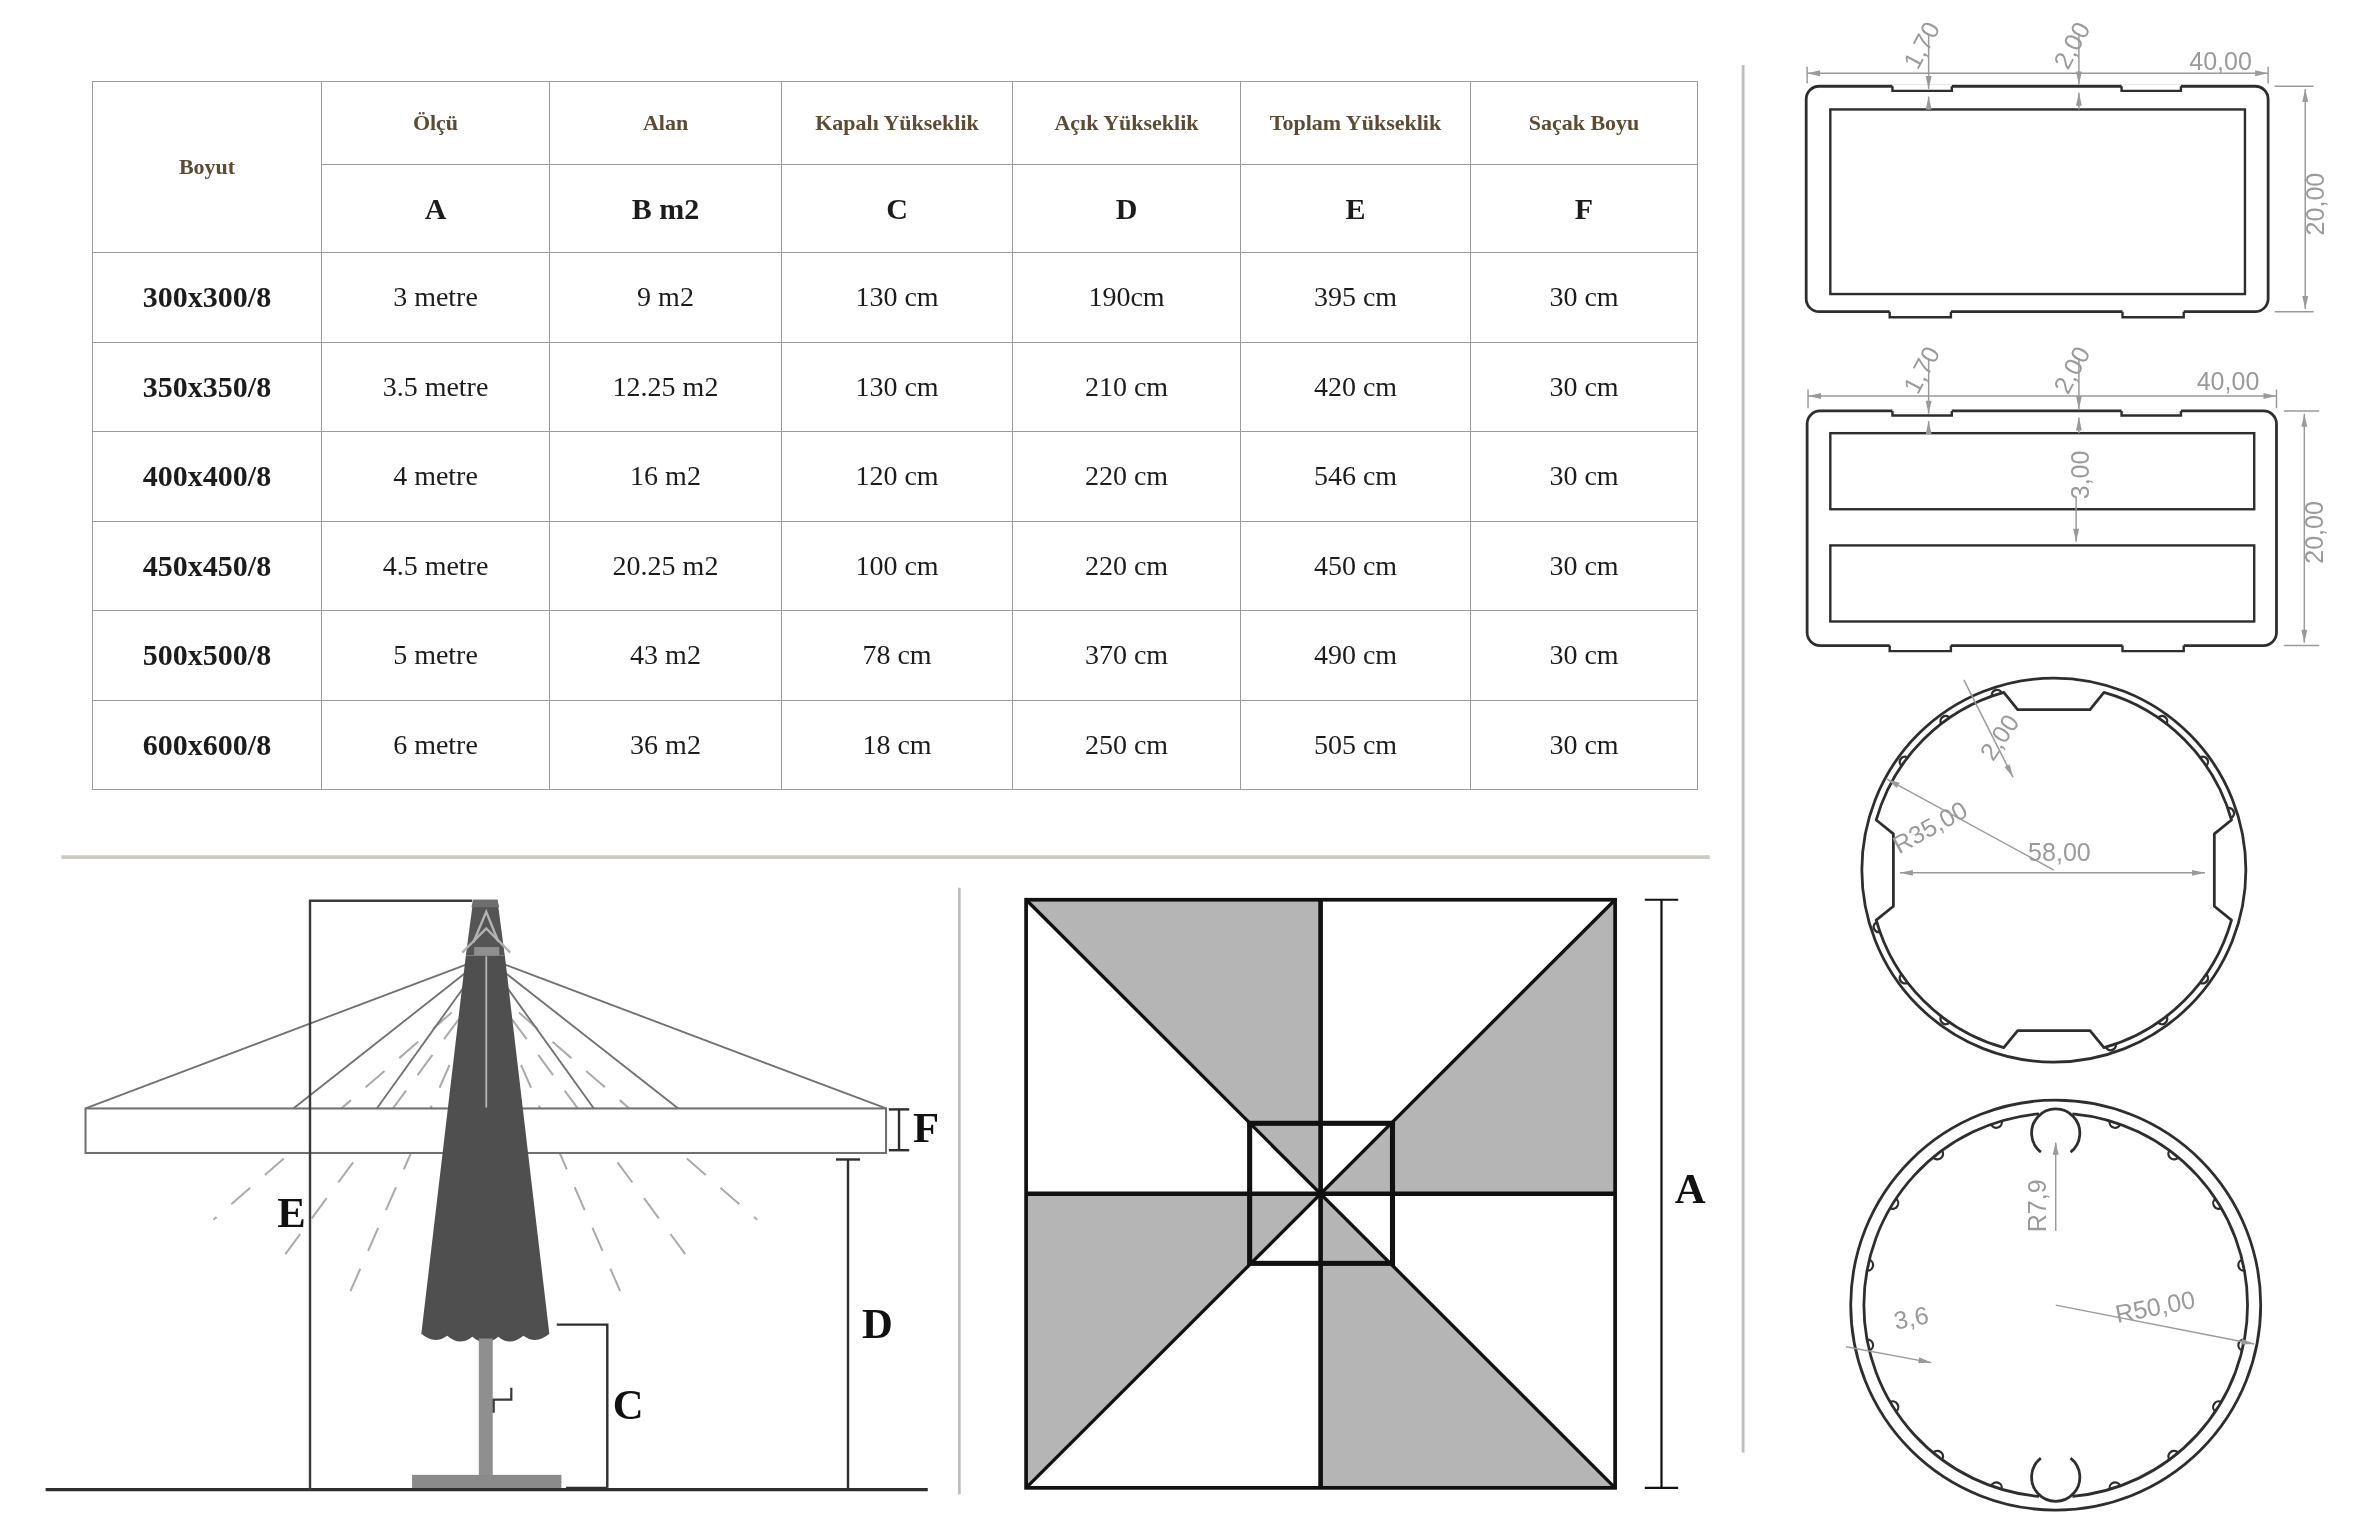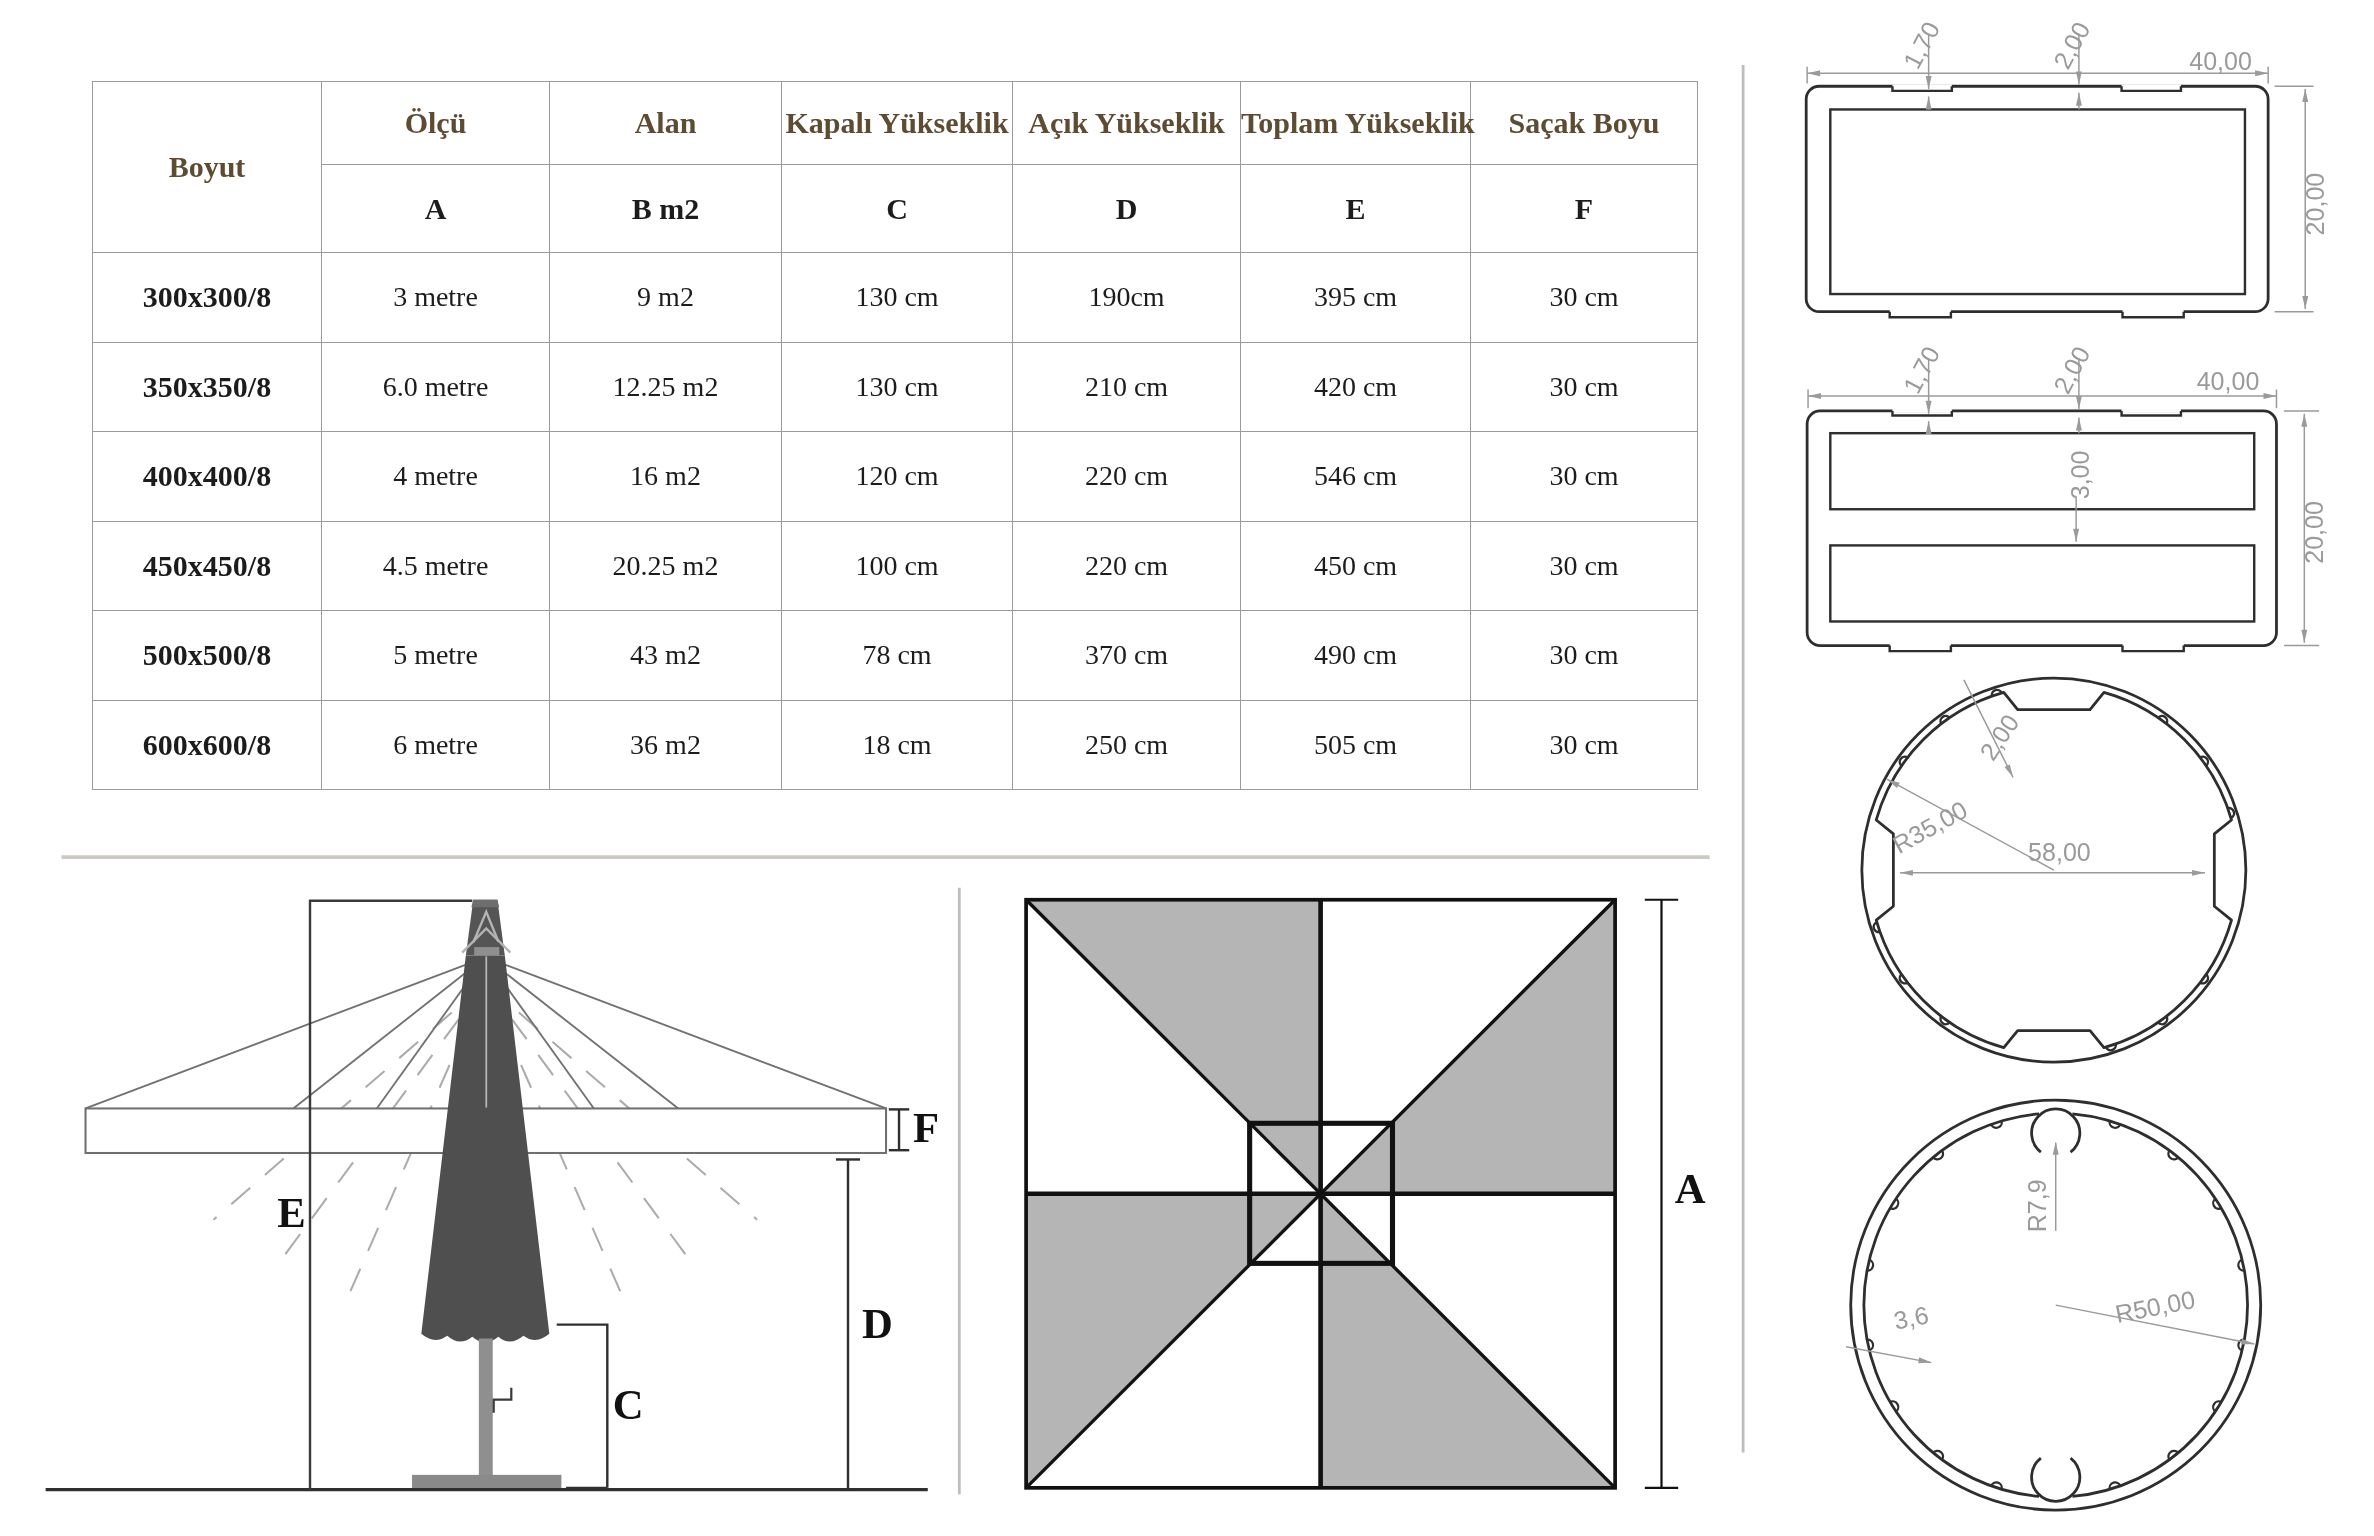--- a/index.html
+++ b/index.html
@@ -10,21 +10,21 @@
     border-collapse:collapse; table-layout:fixed;
     width:1606px; height:709px;
     font-family:"Liberation Serif", serif; font-size:28px; color:#1c1c1c;
     text-align:center;
   }
   table.spec td, table.spec th { border:1.9px solid #9b9b9b; padding:0; vertical-align:middle; }
   table.spec th { font-weight:bold; white-space:nowrap; }
   .h1 { color:#5d4b32; font-size:27px; }
   .b  { font-weight:bold; font-size:30px; }
   table.spec tr th { font-size:30px; }
-  table.spec tr th.h1 { font-size:30px; }
+  table.spec tr th.h1 { font-size:22px; }
 </style>
 </head>
 <body>
 <div id="page">
 
   <table class="spec">
     <colgroup>
       <col style="width:229px">
         <col style="width:228px">
         <col style="width:232px">
@@ -55,21 +55,21 @@
           <td class="b">300x300/8</td>
           <td>3 metre</td>
           <td>9 m2</td>
           <td>130 cm</td>
           <td>190cm</td>
           <td>395 cm</td>
           <td>30 cm</td>
         </tr>
 <tr>
           <td class="b">350x350/8</td>
-          <td>6.0 metre</td>
+          <td>3.5 metre</td>
           <td>12.25 m2</td>
           <td>130 cm</td>
           <td>210 cm</td>
           <td>420 cm</td>
           <td>30 cm</td>
         </tr>
 <tr>
           <td class="b">400x400/8</td>
           <td>4 metre</td>
           <td>16 m2</td>

